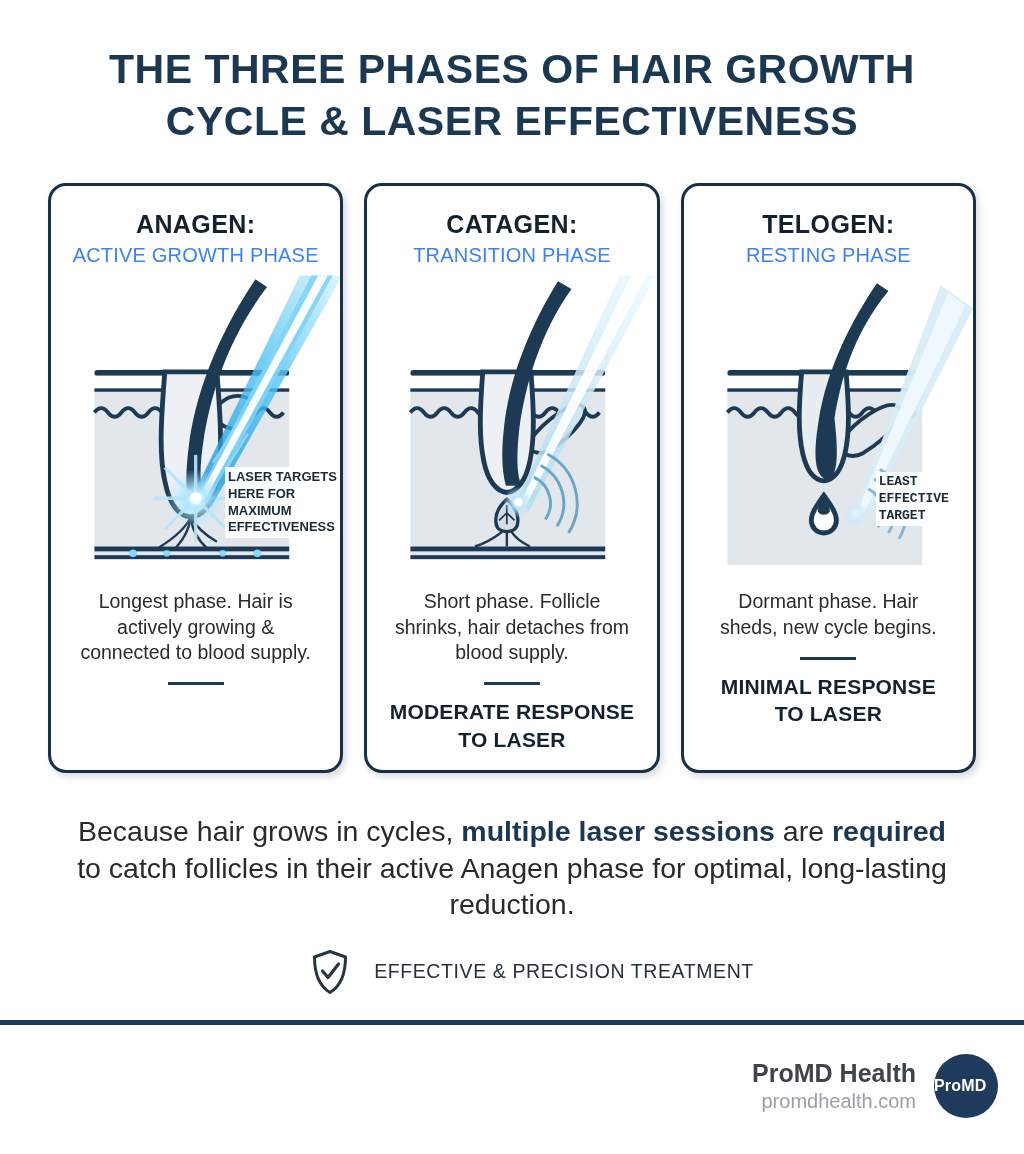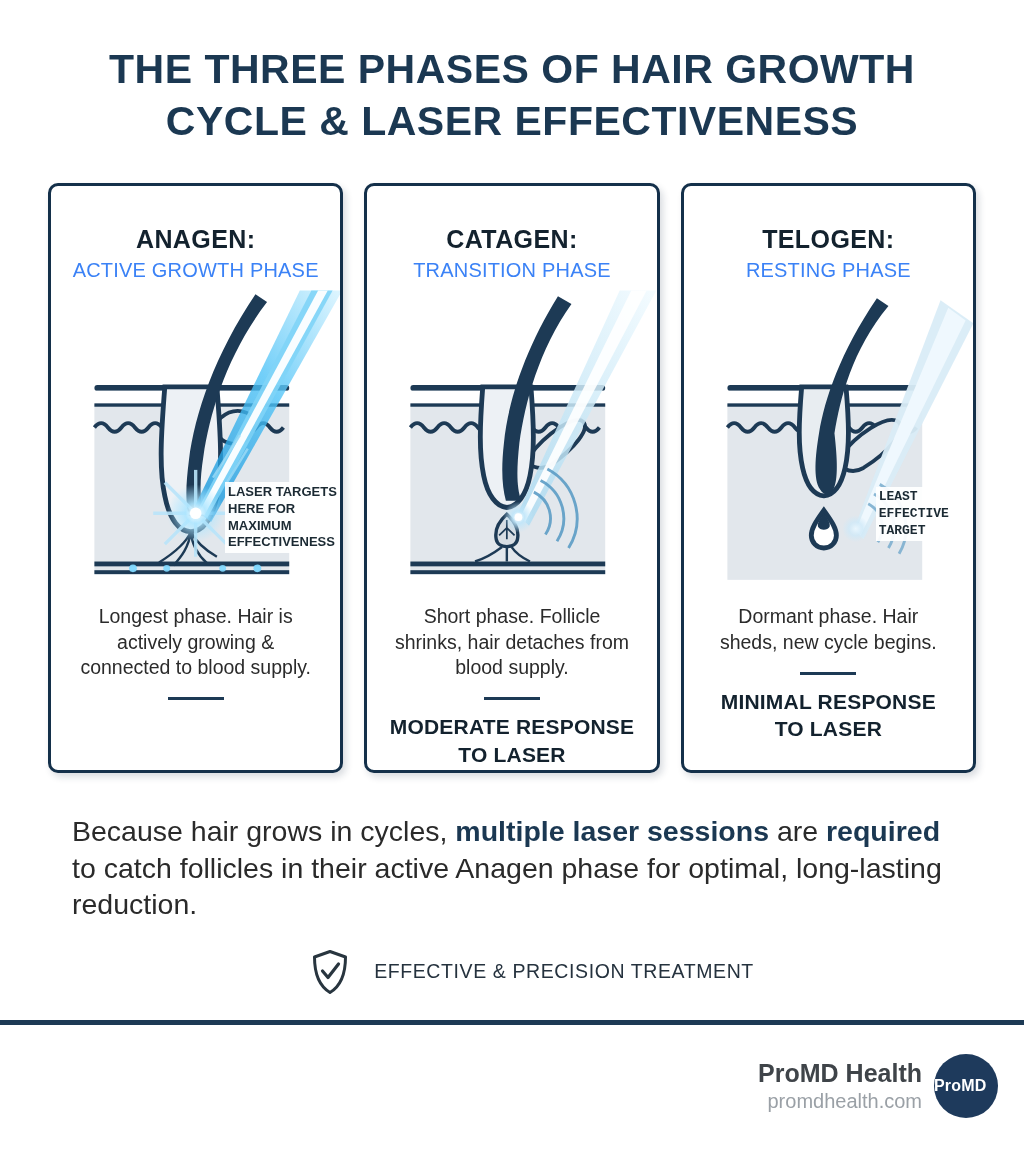--- a/index.html
+++ b/index.html
@@ -10,48 +10,48 @@
     overflow:hidden;
   }
   .title {
     margin:44px 40px 0; text-align:center;
     font-size:41px; line-height:1.26; font-weight:800;
     color:#1b3852; letter-spacing:.5px;
   }
   .cards { display:flex; gap:21px; padding:0 48px; margin-top:36px; }
   .card {
     flex:1; height:590px; background:#fff;
-    border:3px solid #14304a; border-radius:10px;
-    padding-top:39px; box-shadow:3px 4px 7px rgba(20,40,60,.16);
+    border:3px solid #14304a; border-radius:18px;
+    padding-top:24px; box-shadow:3px 4px 7px rgba(20,40,60,.16);
     position:relative; overflow:hidden;
   }
   .card-title { text-align:center; font-size:25px; font-weight:800; color:#13222e; letter-spacing:.4px; }
   .card-subtitle { text-align:center; font-size:20px; color:#3b82f6; margin-top:5px; letter-spacing:.2px; }
   .illus { position:relative; height:308px; margin-top:4px; }
   .illus svg { position:absolute; inset:0; width:100%; height:100%; }
   .annotation {
     position:absolute; font-weight:800;
     font-size:13px; line-height:1.28; color:#1b2a33;
     background:rgba(255,255,255,.93); padding:2px 3px;
   }
   .a1 { left:174px; top:196px; width:122px; }
   .a2 { left:188px; top:198px; width:100px; }
   .a3 { left:192px; top:201px; width:100px;font-family:Liberation Mono, monospace; }
   .desc { text-align:center; font-size:19.5px; line-height:1.3; color:#2b2b2b; margin-top:10px; padding:0 27px; }
   .mini-divider { width:56px; border:0; border-top:3px solid #1d3a55; margin:17px auto 13px; }
   .response { text-align:center; font-size:21px; font-weight:800; color:#13222e; line-height:1.3; letter-spacing:.2px; }
   .summary {
-    max-width:880px; margin:40px auto 0; text-align:left;
+    max-width:880px; margin:40px auto 0; text-align:center;
     font-size:28.5px; line-height:1.28; color:#2a2a2a;
   }
   .summary b { color:#1b3852; font-weight:800; }
   .badge { display:flex; align-items:center; justify-content:center; gap:24px; margin-top:26px;padding-left:40px; }
   .badge-label { font-size:19.5px; letter-spacing:.6px; color:#25323e; }
   .rule { height:5px; background:#1d3a55; margin-top:25px; }
-  .footer { height:122px; display:flex; align-items:center; justify-content:flex-end; padding-right:26px; gap:12px; }
+  .footer { height:122px; display:flex; align-items:center; justify-content:flex-end; padding-right:26px; gap:18px; }
   .brand { text-align:right; }
   .brand-name { font-size:25px; font-weight:700; color:#3f4449; }
   .brand-site { font-size:20px; color:#9aa0a6; margin-top:2px; }
   .logo {
     width:64px; height:64px; border-radius:50%; background:#1e3a5c;
     color:#fff; display:flex; align-items:center; justify-content:flex-start;
     font-size:16px; font-weight:700; letter-spacing:.2px;
   }
 </style>
 </head>

